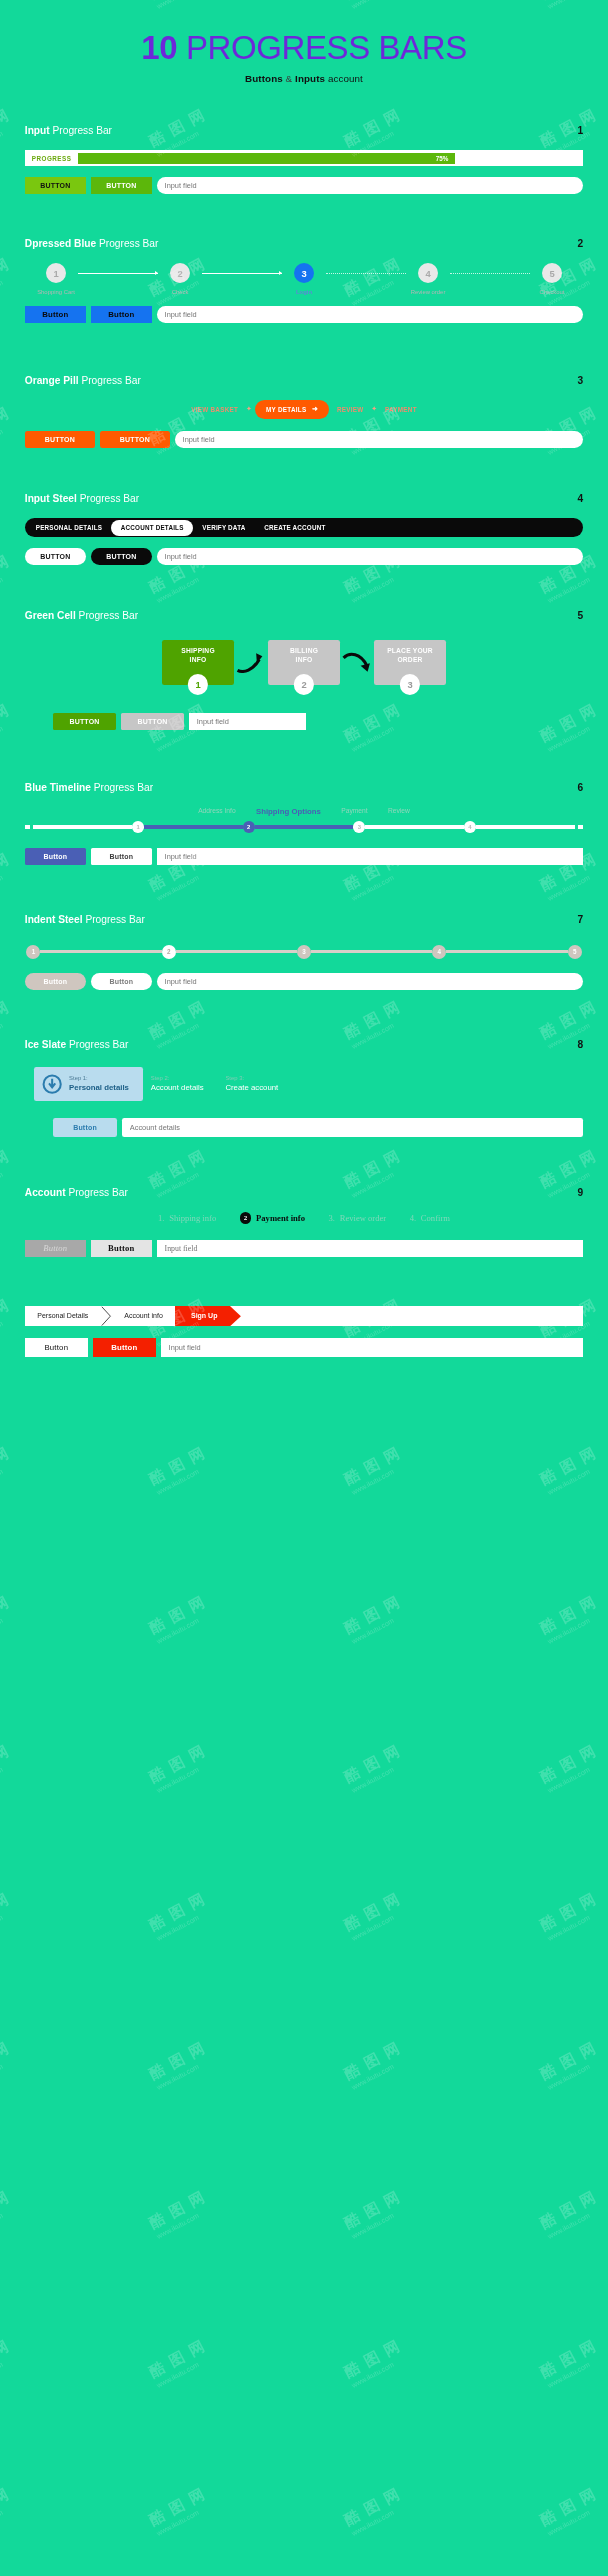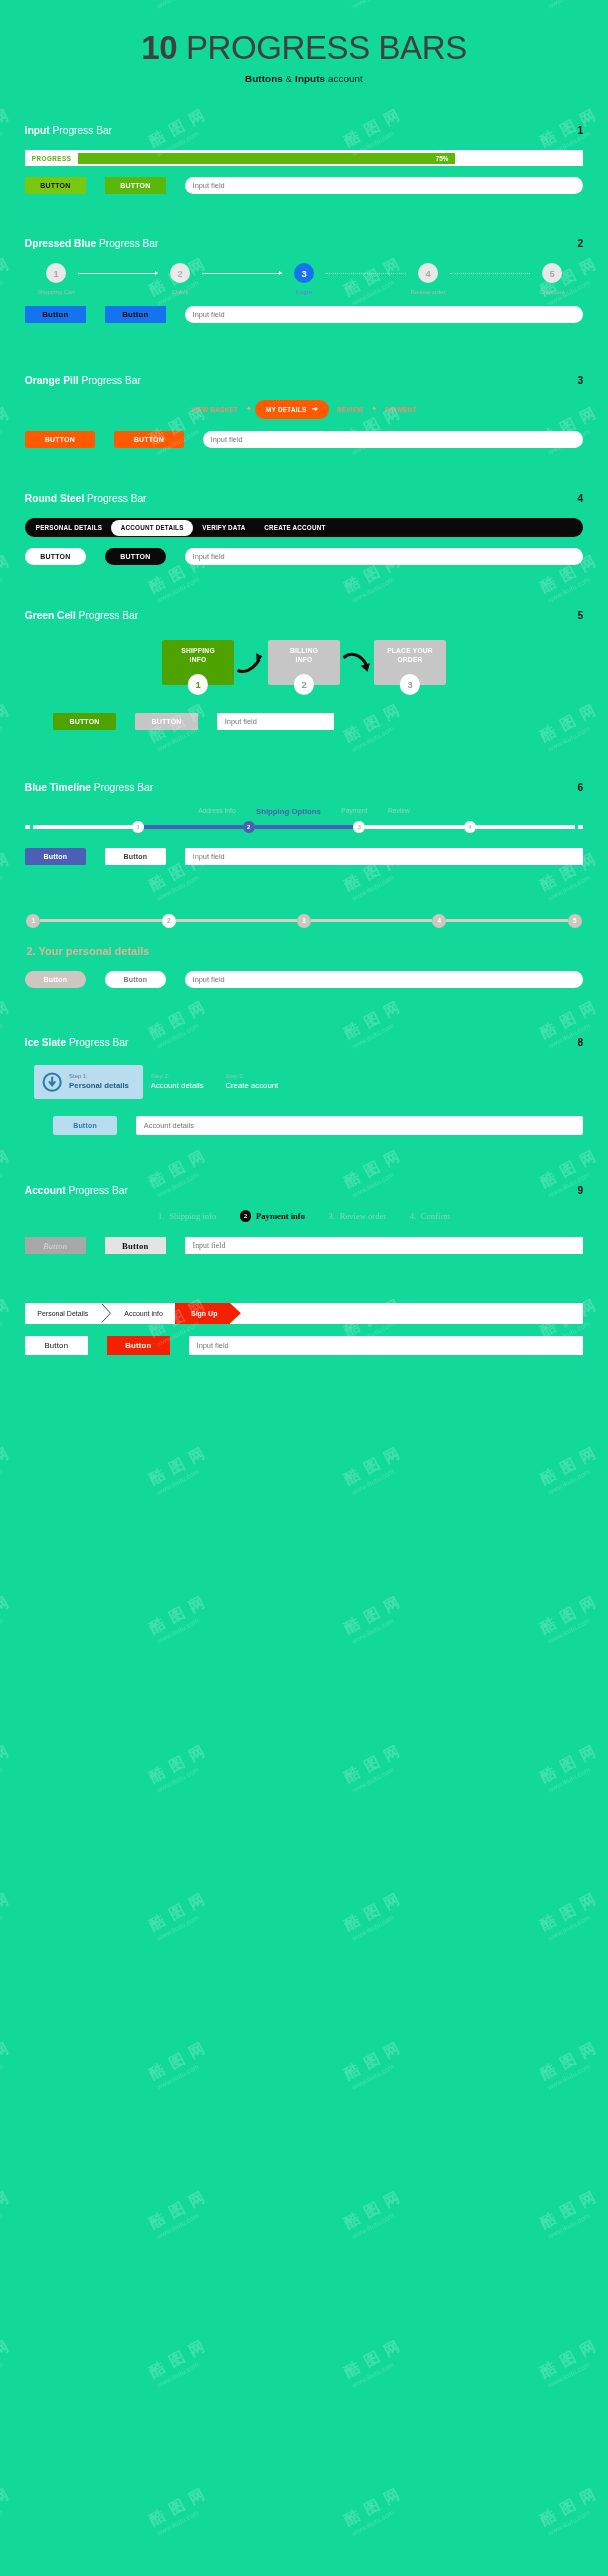--- a/index.html
+++ b/index.html
@@ -25,41 +25,41 @@
     line-height: 1.35;
     white-space: nowrap;
     letter-spacing: 0.4px;
   }
   .wm .wm-cn { font-size: 15px; letter-spacing: 1.6px; }
   .wm .wm-url { font-size: 7px; font-weight: normal; letter-spacing: 0; }
 
   
   .page-head { padding: 31px 0 0 0; text-align: center; position: relative; z-index: 2;}
   .page-title {
-    font-size: 33px; letter-spacing: -0.4px; color: #404040;
+    font-size: 33px; letter-spacing: -0.4px; color: #6d28d9;
     font-weight: 400; line-height: 1;
   }
   .page-title b { font-weight: 700; }
   .page-sub {
     margin-top: 9.4px; font-size: 9.8px; color: #111; letter-spacing: 0.1px;
   }
   .page-sub b { font-weight: 700; }
   .page-sub .amp { color: #3b3b3b; font-weight: 400;}
 
   
   .section { position: relative; z-index: 2; padding: 0 17px; }
   .sec-head {
     display: flex; align-items: baseline; justify-content: space-between;
     padding: 0 7.8px;
   }
   .sec-title { font-size: 10.2px; color: #ffffff; font-weight: 400; }
   .sec-title b { font-weight: 700; }
   .sec-num { font-size: 10.2px; font-weight: 700; color: #111; }
   .sec-body { margin-top: 14px; }
-  .row-controls { display: flex; align-items: center; gap: 19px; padding: 0 7.8px; }
+  .row-controls { display: flex; align-items: center; gap: 5px; padding: 0 7.8px; }
 
   .inp {
     flex: 1; height: 17px; background: #fff; border: none; outline: none;
     font-size: 7.4px; color: #9b9b9b; padding: 0 7.8px;
     font-family: "Liberation Sans", sans-serif;
   }
   .btn {
     border: none; cursor: pointer; font-family: "Liberation Sans", sans-serif;
     height: 17px; font-size: 7px; letter-spacing: 0.2px;
   }
@@ -355,21 +355,21 @@
       <button class="btn btn-orange">BUTTON</button>
       <button class="btn btn-orange">BUTTON</button>
       <input class="inp inp-orange" placeholder="Input field" style="">
     </div>
   </div>
 </div>
 
 <div class="section" style="margin-top:45px">
   <div class="sec-head">
     <div class="sec-title">
-      <b>Round Steel</b><span> Progress Bar</span>
+      <b>Input Steel</b><span> Progress Bar</span>
     </div>
     <div class="sec-num">4</div>
   </div>
   <div class="sec-body">
     <div class="steel-bar">
       <div class="steel-item">PERSONAL DETAILS</div>
       <div class="steel-item active">ACCOUNT DETAILS</div>
       <div class="steel-item">VERIFY DATA</div>
       <div class="steel-item">CREATE ACCOUNT</div>
     </div>
@@ -455,33 +455,38 @@
     </div>
     <div class="row-controls" style="margin-top:14px">
       <button class="btn btn-tl">Button</button>
       <button class="btn btn-tl-w">Button</button>
       <input class="inp" placeholder="Input field" style="">
     </div>
   </div>
 </div>
 
 <div class="section" style="margin-top:49px">
+  <div class="sec-head">
+    <div class="sec-title">
+      <b>Indent Steel</b><span> Progress Bar</span>
+    </div>
+    <div class="sec-num">7</div>
+  </div>
   <div class="sec-body" style="margin-top:20.3px">
     <div class="isteel">
       <div class="idot">1</div>
       <div class="iseg"></div>
       <div class="idot active">2</div>
       <div class="iseg"></div>
       <div class="idot">3</div>
       <div class="iseg"></div>
       <div class="idot">4</div>
       <div class="iseg"></div>
       <div class="idot">5</div>
     </div>
-    <div class="ihead">2. Your personal details</div>
     <div class="row-controls" style="margin-top:14px">
       <button class="btn btn-is-a">Button</button>
       <button class="btn btn-is-b">Button</button>
       <input class="inp inp-is" placeholder="Input field" style="">
     </div>
   </div>
 </div>
 
 <div class="section" style="margin-top:49px">
   <div class="sec-head">

